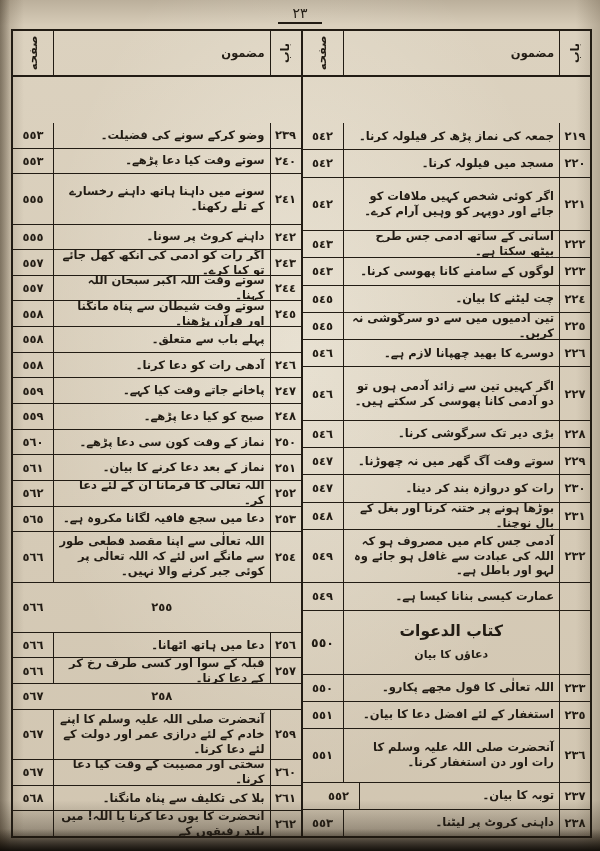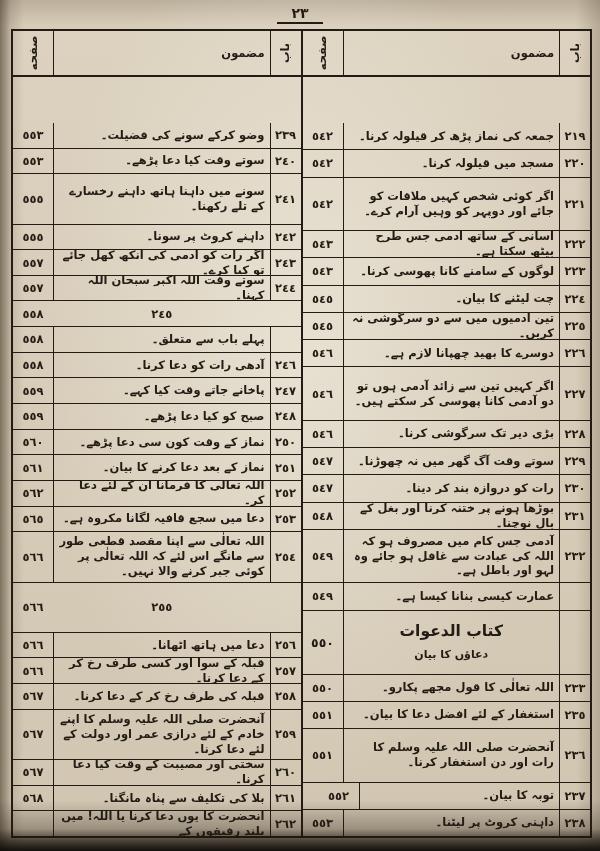--- a/index.html
+++ b/index.html
@@ -26,21 +26,21 @@
   }
   .scan-left-edge{
     position:absolute;left:0;top:0;bottom:0;width:10px;
     background:linear-gradient(to right, rgba(40,30,16,0.35), rgba(40,30,16,0));
     pointer-events:none;z-index:5;
   }
   .page-no-wrap{
     position:absolute;top:3px;left:0;right:0;text-align:center;z-index:2;
   }
   .page-no{
-    display:inline-block;font-weight:bold;font-size:14px;letter-spacing:1px;
+    display:inline-block;font-weight:normal;font-size:14px;letter-spacing:1px;
     border-bottom:2px solid var(--ink);padding:0 14px 1px 14px;
   }
   .toc{
     position:absolute;left:11px;right:8px;top:29px;bottom:13px;
     display:flex;flex-direction:row;
     border:2.2px solid var(--ink);
     background:linear-gradient(to bottom, rgba(255,252,242,0.12), rgba(120,100,70,0.06));
     z-index:1;
   }
   .half{flex:1 1 0;display:flex;flex-direction:column;min-width:0;}
@@ -125,20 +125,21 @@
           <div class="cell mazmoon">اگر رات کو آدمی کی آنکھ کھل جائے تو کیا کرے۔</div>
           <div class="cell bab">٢٤٣</div>
         </div>
         <div class="trow" style="flex-grow: 1;">
           <div class="cell safha">٥٥٧</div>
           <div class="cell mazmoon">سوتے وقت اللہ اکبر سبحان اللہ کہنا۔</div>
           <div class="cell bab">٢٤٤</div>
         </div>
         <div class="trow" style="flex-grow: 1;">
           <div class="cell safha">٥٥٨</div>
+          <div class="cell mazmoon">سوتے وقت شیطان سے پناہ مانگنا اور قرآن پڑھنا۔</div>
           <div class="cell bab">٢٤٥</div>
         </div>
         <div class="trow" style="flex-grow: 1;">
           <div class="cell safha">٥٥٨</div>
           <div class="cell mazmoon">پہلے باب سے متعلق۔</div>
           <div class="cell bab"></div>
         </div>
         <div class="trow" style="flex-grow: 1;">
           <div class="cell safha">٥٥٨</div>
           <div class="cell mazmoon">آدھی رات کو دعا کرنا۔</div>
@@ -188,21 +189,20 @@
           <div class="cell mazmoon">دعا میں ہاتھ اٹھانا۔</div>
           <div class="cell bab">٢٥٦</div>
         </div>
         <div class="trow" style="flex-grow: 1;">
           <div class="cell safha">٥٦٦</div>
           <div class="cell mazmoon">قبلہ کے سوا اور کسی طرف رخ کر کے دعا کرنا۔</div>
           <div class="cell bab">٢٥٧</div>
         </div>
         <div class="trow" style="flex-grow: 1;">
           <div class="cell safha">٥٦٧</div>
-          <div class="cell mazmoon">قبلہ کی طرف رخ کر کے دعا کرنا۔</div>
           <div class="cell bab">٢٥٨</div>
         </div>
         <div class="trow" style="flex-grow: 2;">
           <div class="cell safha">٥٦٧</div>
           <div class="cell mazmoon">آنحضرت صلی اللہ علیہ وسلم کا اپنے خادم کے لئے درازی عمر اور دولت کے لئے دعا کرنا۔</div>
           <div class="cell bab">٢٥٩</div>
         </div>
         <div class="trow" style="flex-grow: 1;">
           <div class="cell safha">٥٦٧</div>
           <div class="cell mazmoon">سختی اور مصیبت کے وقت کیا دعا کرنا۔</div>

